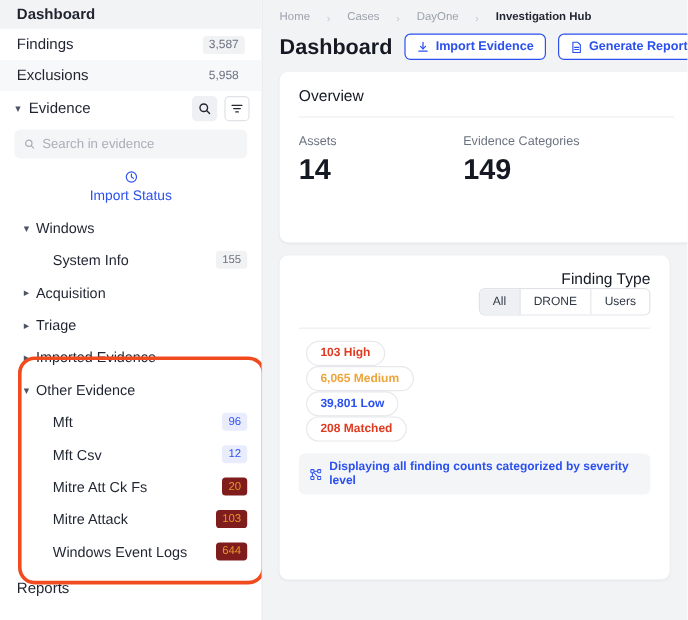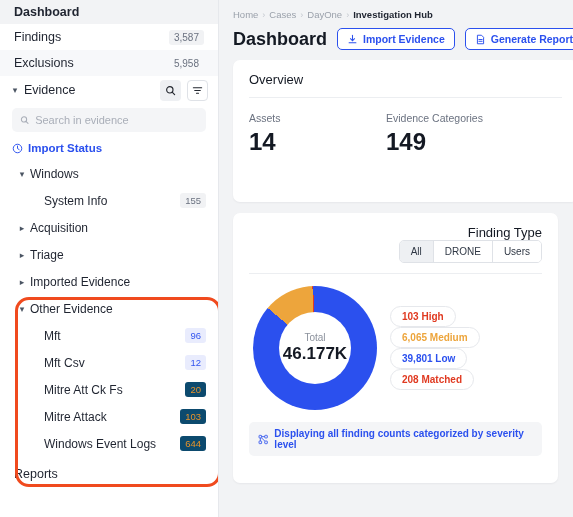--- a/index.html
+++ b/index.html
@@ -64,41 +64,41 @@
   .search-box input {
     border: 0; background: transparent; outline: none;
     font-size: 11px; color: #9ca3af; width: 100%;
     font-family: "Liberation Sans", sans-serif;
   }
   .search-box input::placeholder { color: #a9aeb8; }
 
   .import-status {
     display: flex; align-items: center; gap: 5px;
     padding: 8px 12px 6px 12px;
-    font-size: 11.5px; color: #2b50ee; font-weight: bold;
+    font-size: 11.5px; color: #2b50ee; font-weight: normal; flex-direction: column;
   }
 
   .tree-row {
     display: flex; align-items: center;
     height: 27px; font-size: 12px; color: #1f2430;
     padding-right: 12px;
   }
   .tree-row .tcaret {
     width: 16px; text-align: center; font-size: 9px; color: #4b5563;
     flex: 0 0 16px;
   }
   .tree-row .tlabel { white-space: nowrap; }
   .tree-row .tbadge { margin-left: auto; }
   .badge {
     font-size: 9.5px; border-radius: 3px; padding: 2px 5px;
     font-weight: normal;
   }
   .badge.grey { background: #f1f2f4; color: #6b7280; }
   .badge.blue { background: #e9ecfd; color: #3355ef; }
-  .badge.orange { background: #0c4a6e; color: #e8932a; }
+  .badge.orange { background: #7f1d1d; color: #e8932a; }
 
   .d-l1 { padding-left: 14px; }
   .d-l3 { padding-left: 44px; }
 
   .annotation-box {
     position: absolute;
     left: 15px; top: 297px; width: 206px; height: 190px;
     border: 3px solid #f04a1e;
     border-radius: 14px;
     pointer-events: none;
@@ -106,21 +106,21 @@
   }
 
   
   .main {
     flex: 1 1 auto; height: 517px;
     background: #f2f3f5;
     overflow: hidden;
     position: relative;
   }
   .crumbs {
-    display: flex; align-items: center; gap: 4px;
+    display: flex; align-items: center; gap: 14px;
     padding: 9px 0 0 14px;
     font-size: 9.5px; color: #9ba1ab;
   }
   .crumbs .sep { color: #c4c8cf; font-size: 9px; }
   .crumbs .cur { color: #1f2430; font-weight: bold; }
 
   .title-row {
     display: flex; align-items: center; gap: 10px;
     padding: 8px 0 0 14px;
   }
@@ -377,27 +377,20 @@
           <span class="card-title">Finding Type</span>
           <span class="segmented">
             <span class="seg active">All</span>
             <span class="seg">DRONE</span>
             <span class="seg">Users</span>
           </span>
         </div>
         <div class="hr"></div>
 
         <div class="chart-area">
-          <div class="donut-wrap">
-            <div class="donut" id="donut-ring" style="background: conic-gradient(rgb(43, 80, 238) 0deg, rgb(43, 80, 238) 310.292deg, rgb(237, 165, 60) 310.292deg, rgb(237, 165, 60) 357.575deg, rgb(224, 58, 33) 357.575deg, rgb(224, 58, 33) 358.378deg, rgb(43, 80, 238) 358.378deg, rgb(43, 80, 238) 360deg);"></div>
-            <div class="donut-hole">
-              <div class="donut-total-label">Total</div>
-              <div class="donut-total-value">46.177K</div>
-            </div>
-          </div>
           <div class="legend">
             <span class="chip high">103 High</span>
             <span class="chip medium">6,065 Medium</span>
             <span class="chip low">39,801 Low</span>
             <span class="chip matched">208 Matched</span>
           </div>
         </div>
 
         <div class="note">
           <svg width="11" height="11" viewBox="0 0 16 16" fill="none" stroke="#2b50ee" stroke-width="1.3">

